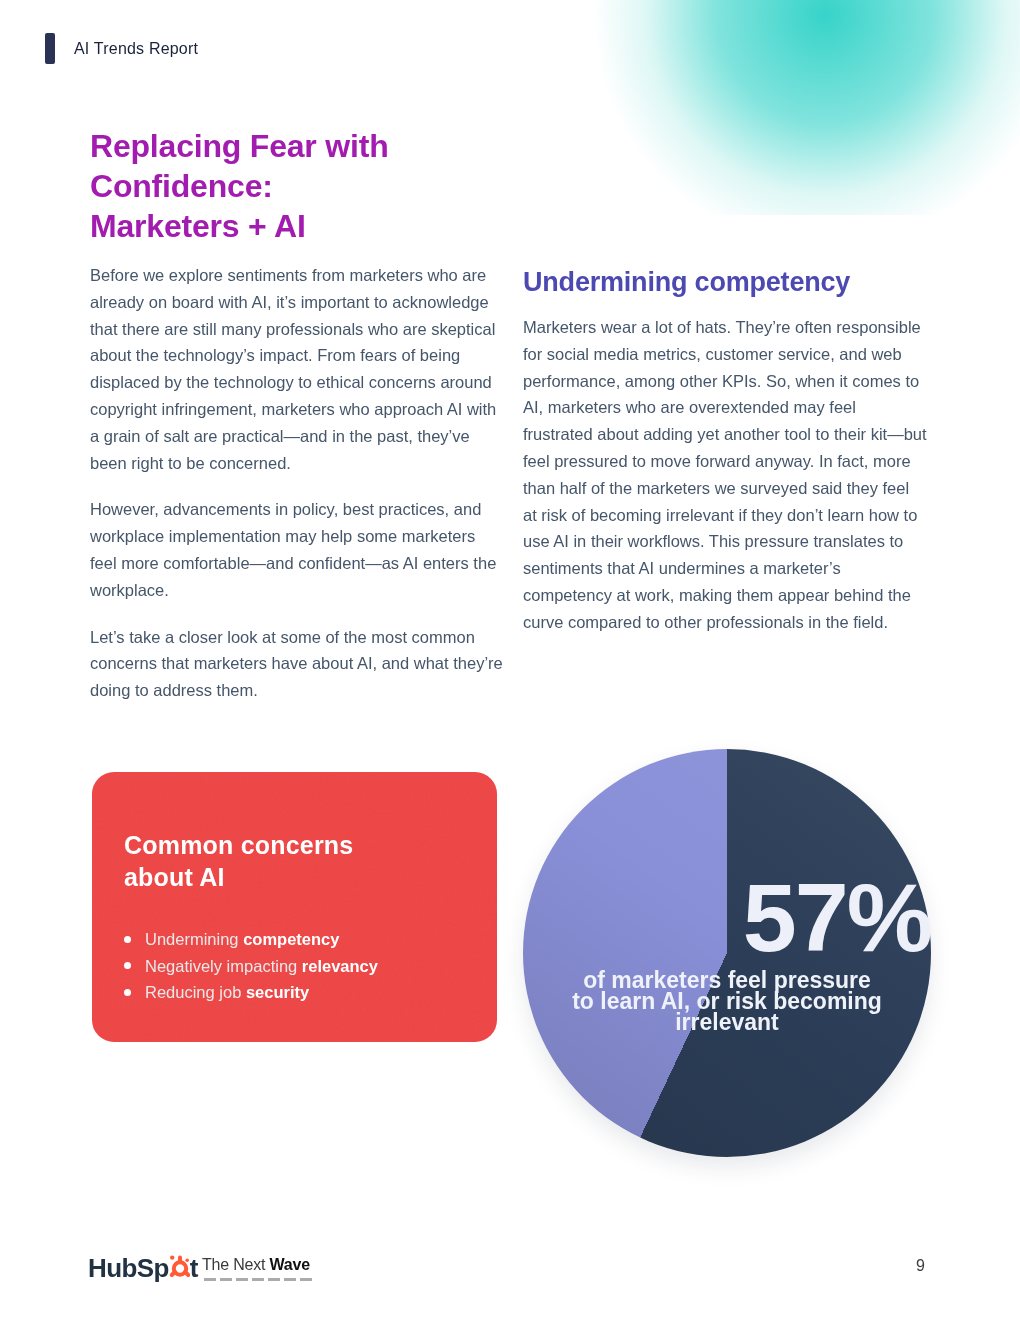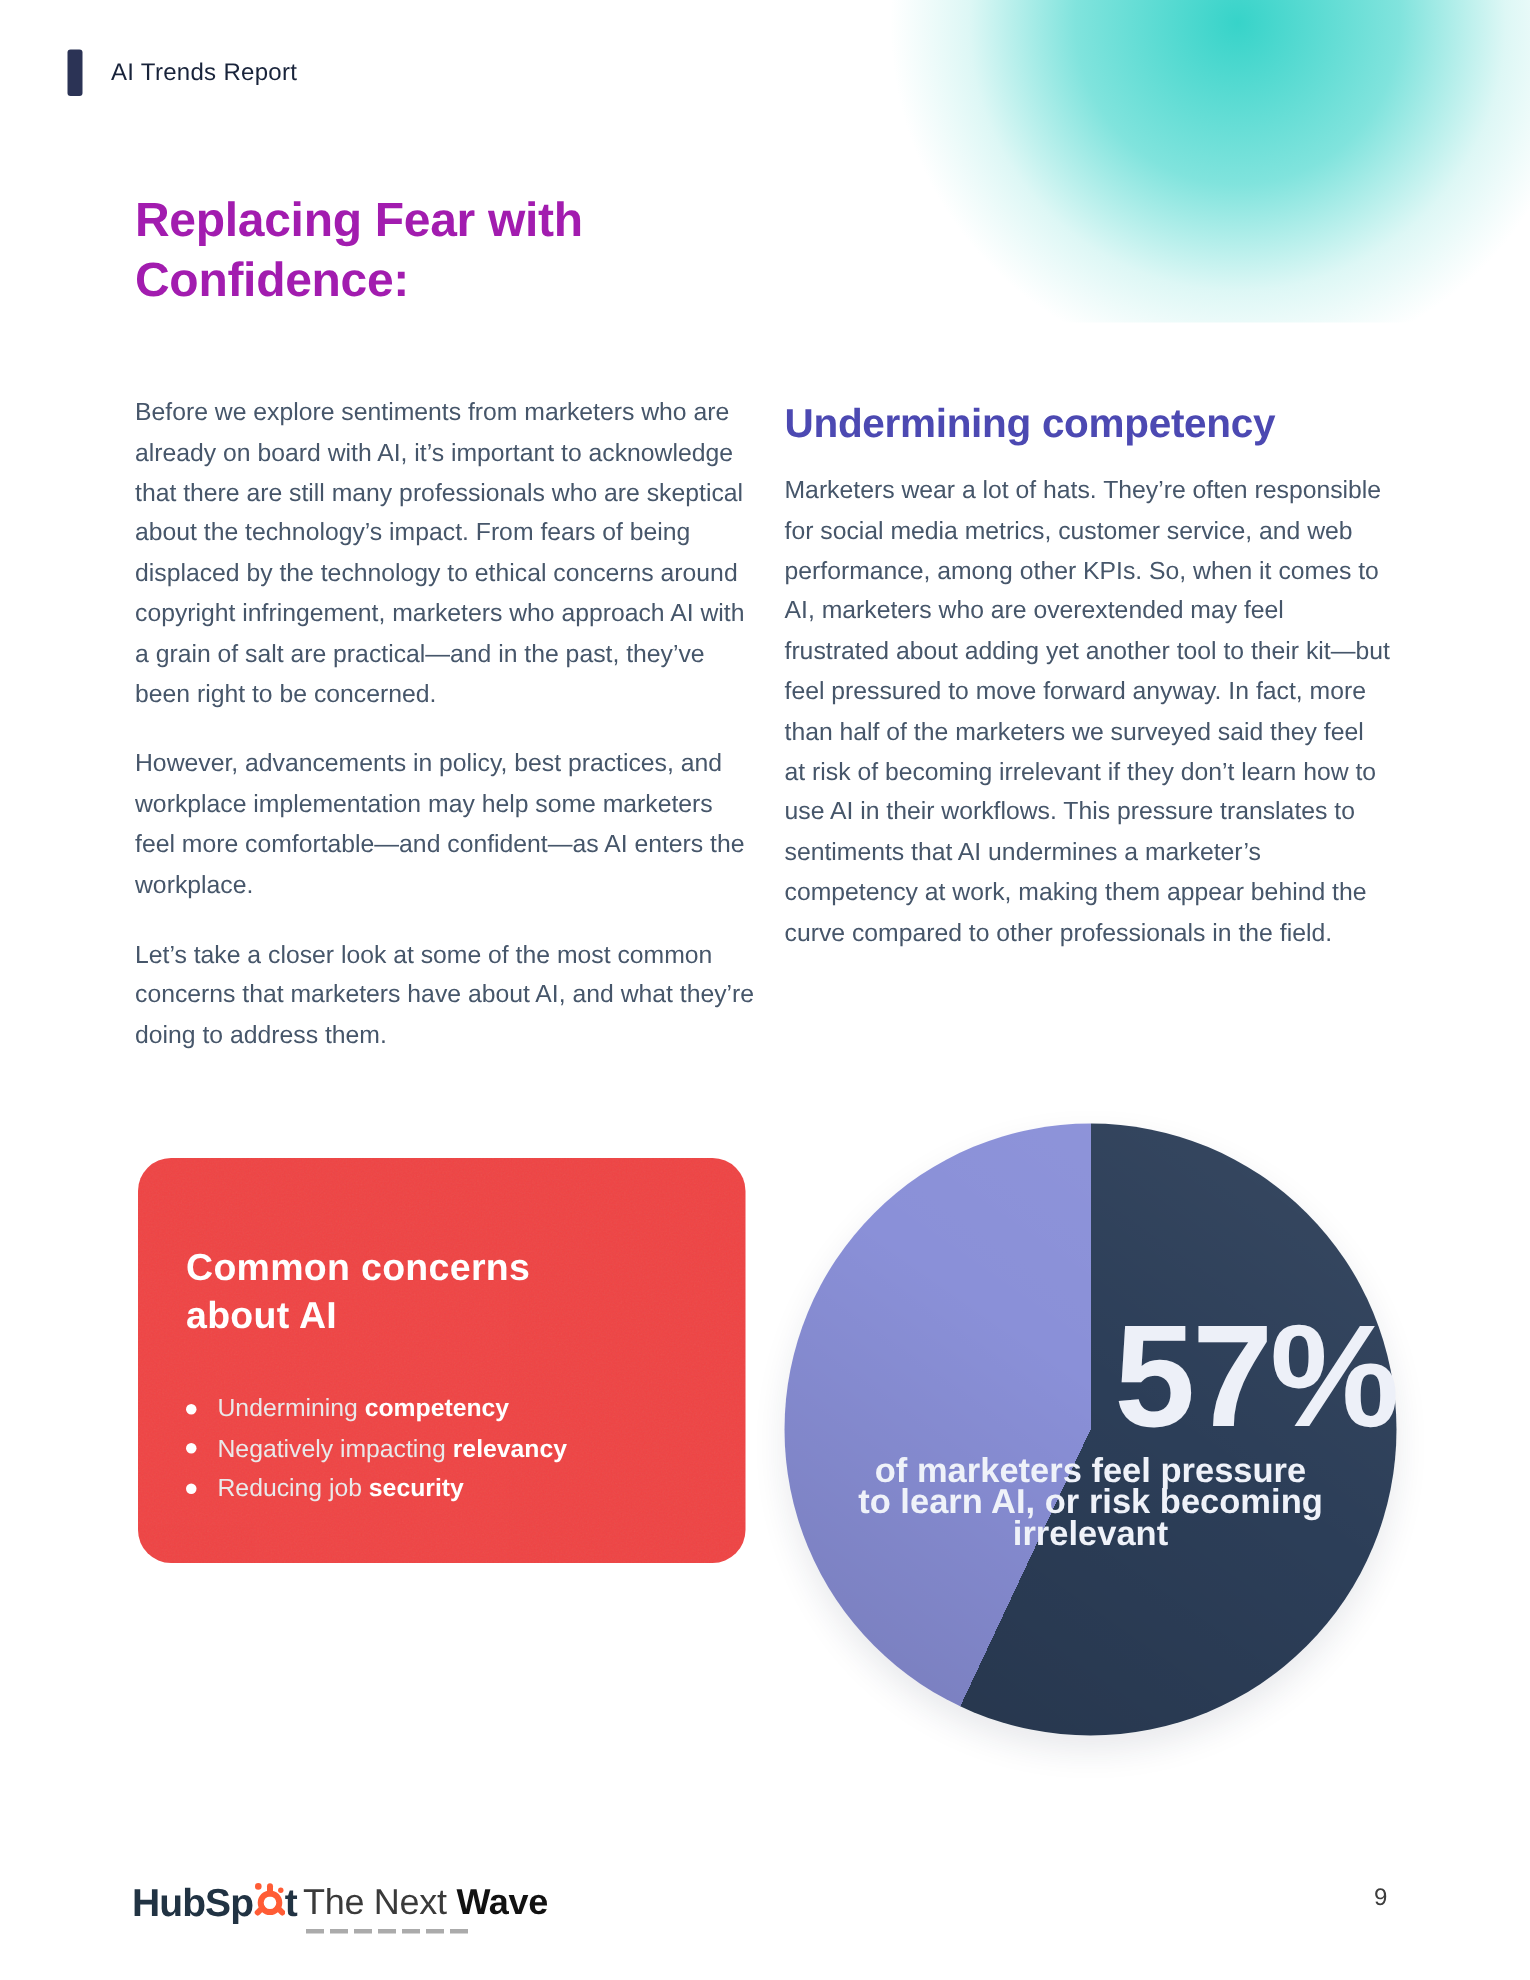--- a/index.html
+++ b/index.html
@@ -62,21 +62,21 @@
     width:100%; text-align:center; color:#eef1f8; z-index:2;
   }
   .pie-big { font-size:97px; font-weight:700; line-height:0.92; letter-spacing:-2px; color:#edf0f8;text-align:right; }
   .pie-cap { margin-top:8px; font-size:23px; line-height:21px; font-weight:700; color:#eff2f9; }
   
   .footer { position:absolute; left:0; top:1252px; width:1020px; height:50px; }
   .hs-logo { position:absolute; left:88px; top:3px; display:flex; }
   .hs-txt { font-size:26px; font-weight:800; color:#213343; letter-spacing:-0.6px; line-height:1; }
   .hs-sprocket { margin:0 0 1px 0; }
   .nw { position:absolute; left:202px; top:5px; }
-  .nw-line { font-size:24px; line-height:1; color:#2e2e2e; letter-spacing:-0.2px; }
+  .nw-line { font-size:16px; line-height:1; color:#2e2e2e; letter-spacing:-0.2px; }
   .nw-line .nw-reg { font-weight:400; color:#3a3a3a; }
   .nw-line .nw-bold { font-weight:800; color:#111111; }
   .nw-tag {
     margin-top:5px; margin-left:2px; width:108px; height:3px;
     background:repeating-linear-gradient(90deg,#8f8f8f 0 12px, rgba(0,0,0,0) 12px 16px);
     opacity:0.75;
   }
   .page-num { position:absolute; left:916px; top:5px; font-size:16px; color:#3d3d3d; }
 </style>
 </head>
@@ -87,20 +87,21 @@
   <div class="teal-blob"></div>
 
   <div class="hdr">
     <span class="hdr-bar"></span>
     <span class="hdr-title">AI Trends Report</span>
   </div>
 
   <h1 class="main-title">
     <div>Replacing Fear with</div>
     <div>Confidence:</div>
+    <div>Marketers + AI</div>
   </h1>
 
   <div class="col-left">
     <p class="body-p">Before we explore sentiments from marketers who are already on board with AI, it’s important to acknowledge that there are still many professionals who are skeptical about the technology’s impact. From fears of being displaced by the technology to ethical concerns around copyright infringement, marketers who approach AI with a grain of salt are practical—and in the past, they’ve been right to be concerned.</p>
     <p class="body-p">However, advancements in policy, best practices, and workplace implementation may help some marketers feel more comfortable—and confident—as AI enters the workplace.</p>
     <p class="body-p">Let’s take a closer look at some of the most common concerns that marketers have about AI, and what they’re doing to address them.</p>
   </div>
 
   <div class="col-right">
     <h2 class="sec-h">Undermining competency</h2>

